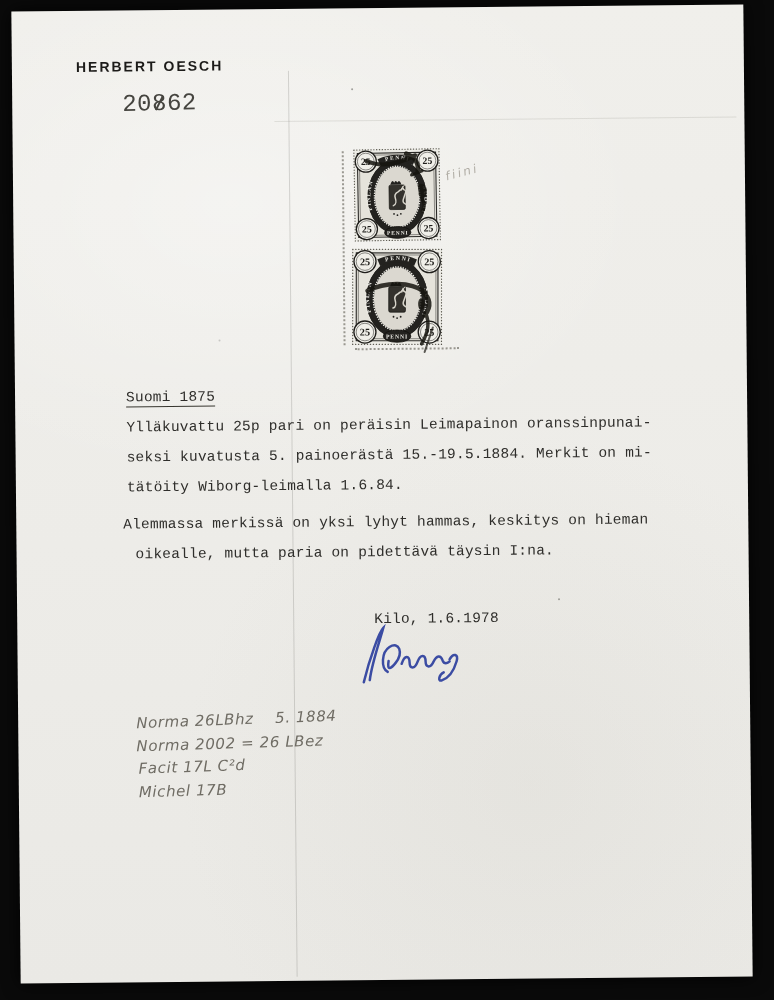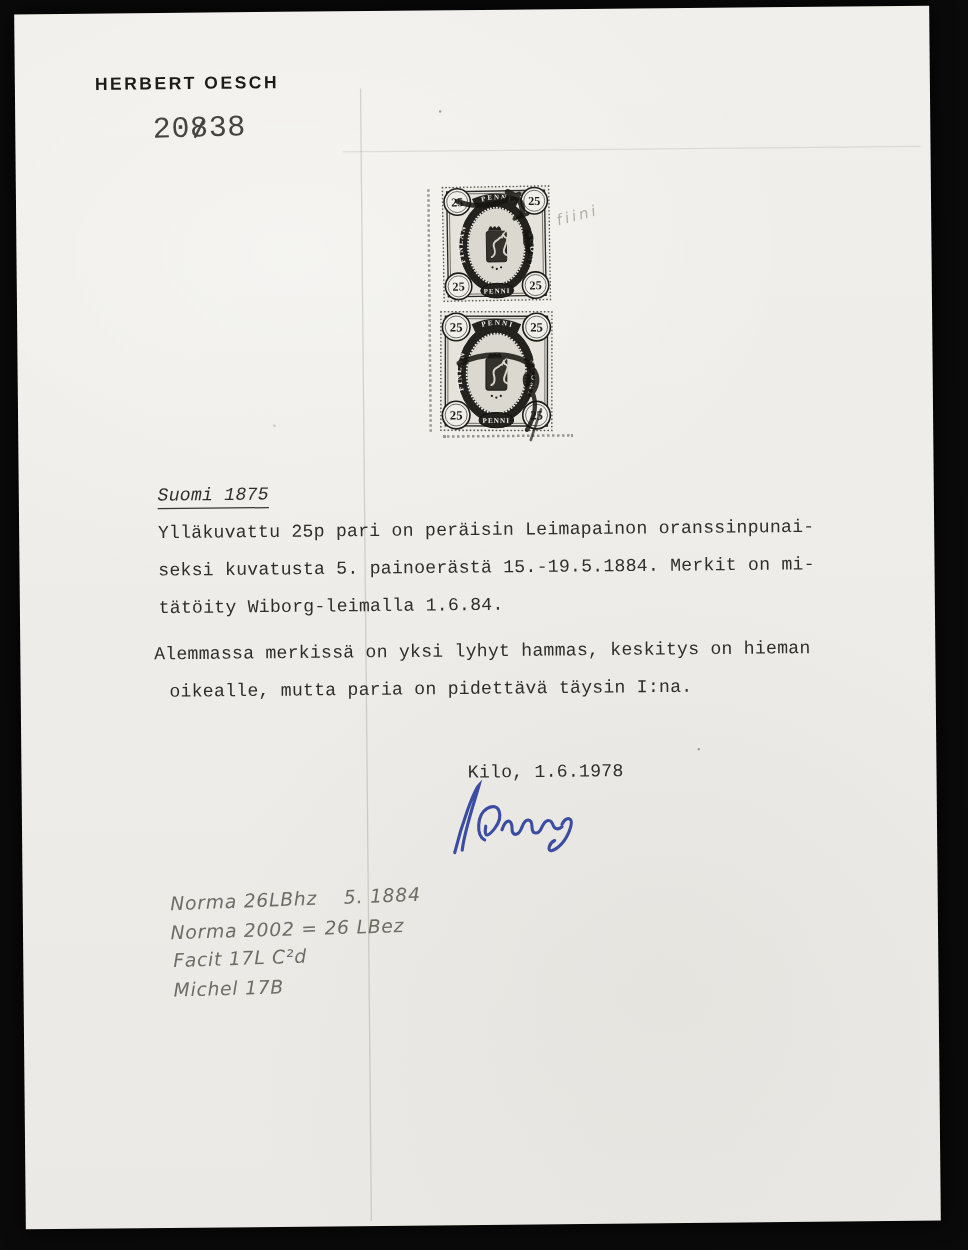--- a/index.html
+++ b/index.html
@@ -16,21 +16,21 @@
       radial-gradient(ellipse 500px 500px at 70% 80%, rgba(210,208,200,0.25), rgba(210,208,200,0) 70%),
       linear-gradient(180deg,#f0efeb 0%, #edece8 55%, #eae9e5 100%);
     box-shadow:0 0 18px rgba(0,0,0,0.9);
   }
   .abs{position:absolute;}
   .tw{ 
     font-family:"Liberation Mono", monospace;
     font-size:14.5px;color:#2f2e2b;white-space:pre;
     letter-spacing:0.2px;
   }
-  .heading{border-bottom:1.2px solid #37362f;padding-bottom:1px;font-style:italic;}
+  .heading{border-bottom:1.2px solid #37362f;padding-bottom:1px;}
   .headername{
     font-family:"Liberation Sans", sans-serif;font-weight:bold;
     font-size:14px;letter-spacing:2px;color:#1c1b19;
   }
   .certnum{
     font-family:"Liberation Mono", monospace;font-size:24px;color:#45443f;
     letter-spacing:0.5px;transform:rotate(-1deg);
   }
   .certnum .struck{position:relative;display:inline-block;}
   .certnum .struck::after{
@@ -60,21 +60,21 @@
 <div class="paper">
 
   <div class="abs crease-v" style="left:276px;top:62px;height:906px;"></div>
   <div class="abs crease-h" style="left:262px;top:112px;width:462px;"></div>
   <div class="abs speck" style="left:339px;top:80px;"></div>
   <div class="abs speck" style="left:541px;top:592px;"></div>
   <div class="abs speck" style="left:204px;top:330px;opacity:.5;"></div>
 
   <div class="abs headername" style="left:64px;top:48px;">HERBERT OESCH</div>
 
-  <div class="abs certnum" style="left:110px;top:80px;"><span>20</span><span class="struck">8</span><span>38</span></div>
+  <div class="abs certnum" style="left:110px;top:80px;"><span>20</span><span class="struck">8</span><span>62</span></div>
 
   <div class="abs perf-v" style="left:329px;top:143px;height:194px;"></div>
   <div class="abs perf-h" style="left:340px;top:340px;width:104px;"></div>
 
   <svg class="abs" style="left:340px;top:140px;transform:rotate(-0.4deg);" width="88" height="94" viewBox="0 0 90 96">
     <g>
       <rect x="1.5" y="1.5" width="87" height="93" fill="#ecebe5" stroke="#5a584f" stroke-width="1.2" stroke-dasharray="0.3 2.6" stroke-linecap="round"></rect>
       <rect x="5" y="5" width="80" height="86" fill="#e5e3db" stroke="#2a2926" stroke-width="1.1"></rect>
       <rect x="7" y="7" width="76" height="82" fill="none" stroke="#2a2926" stroke-width="0.5"></rect>
     </g>

